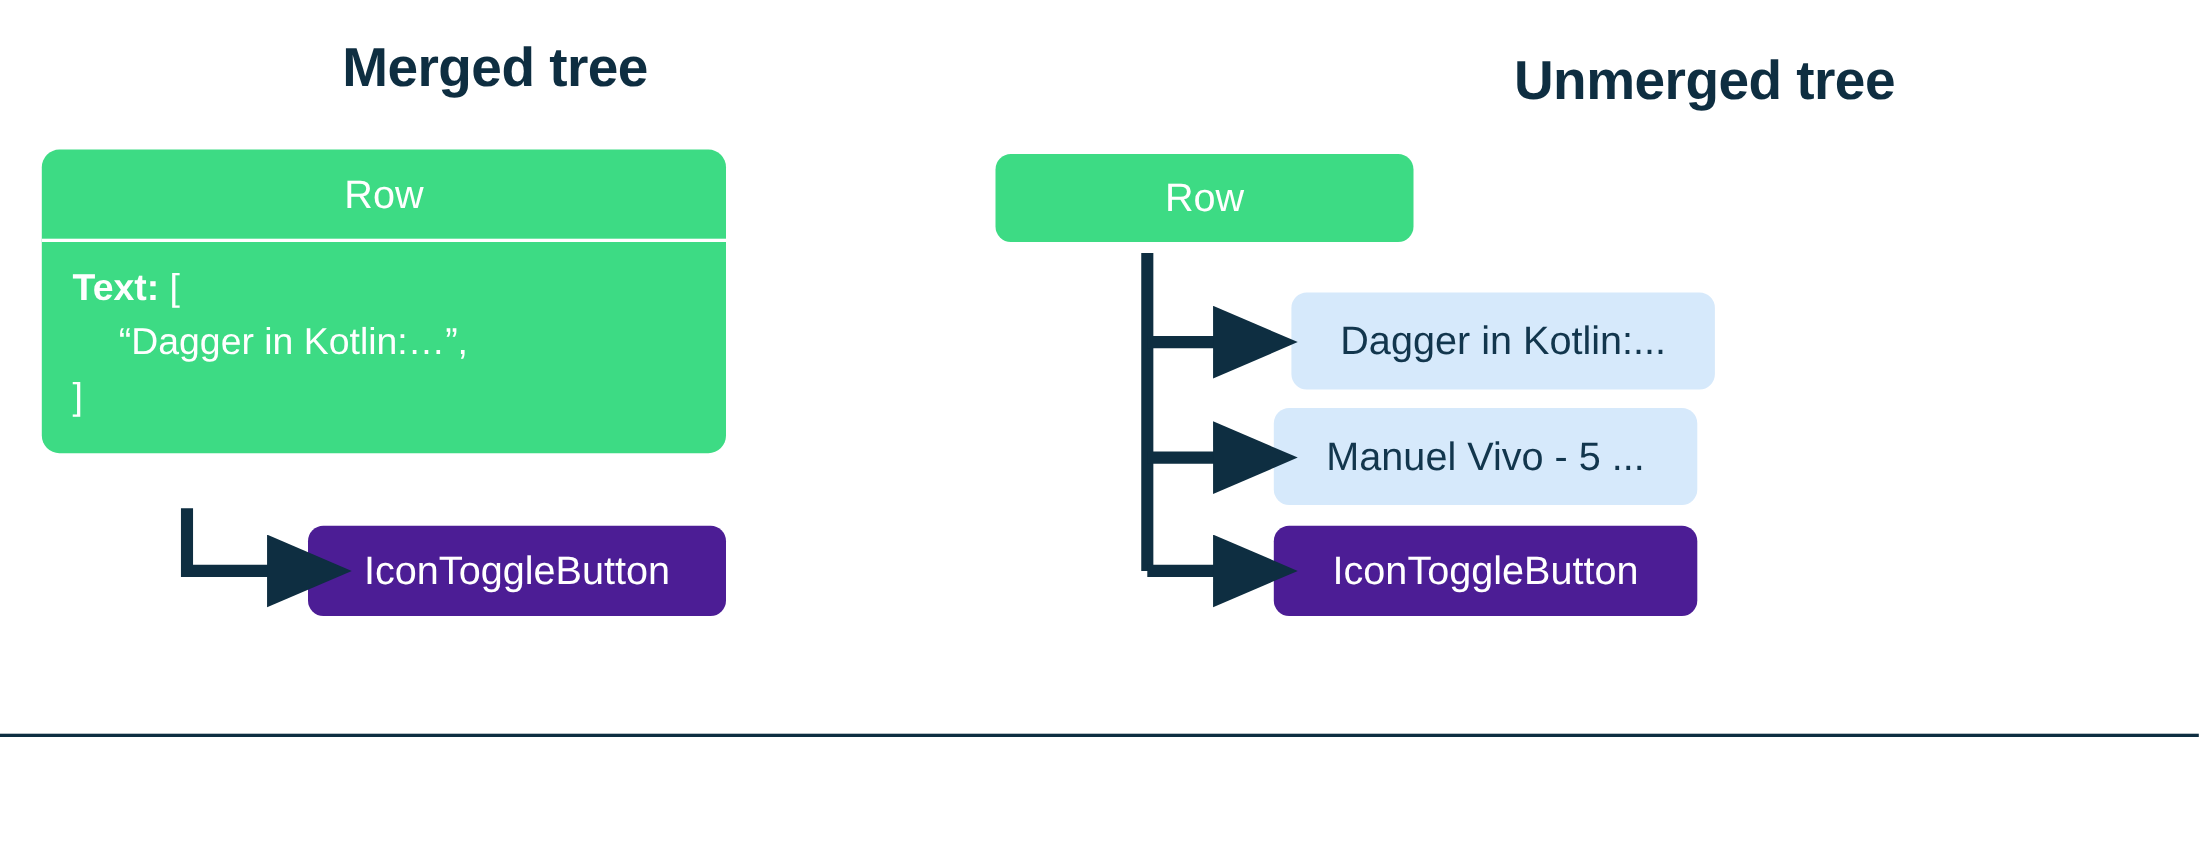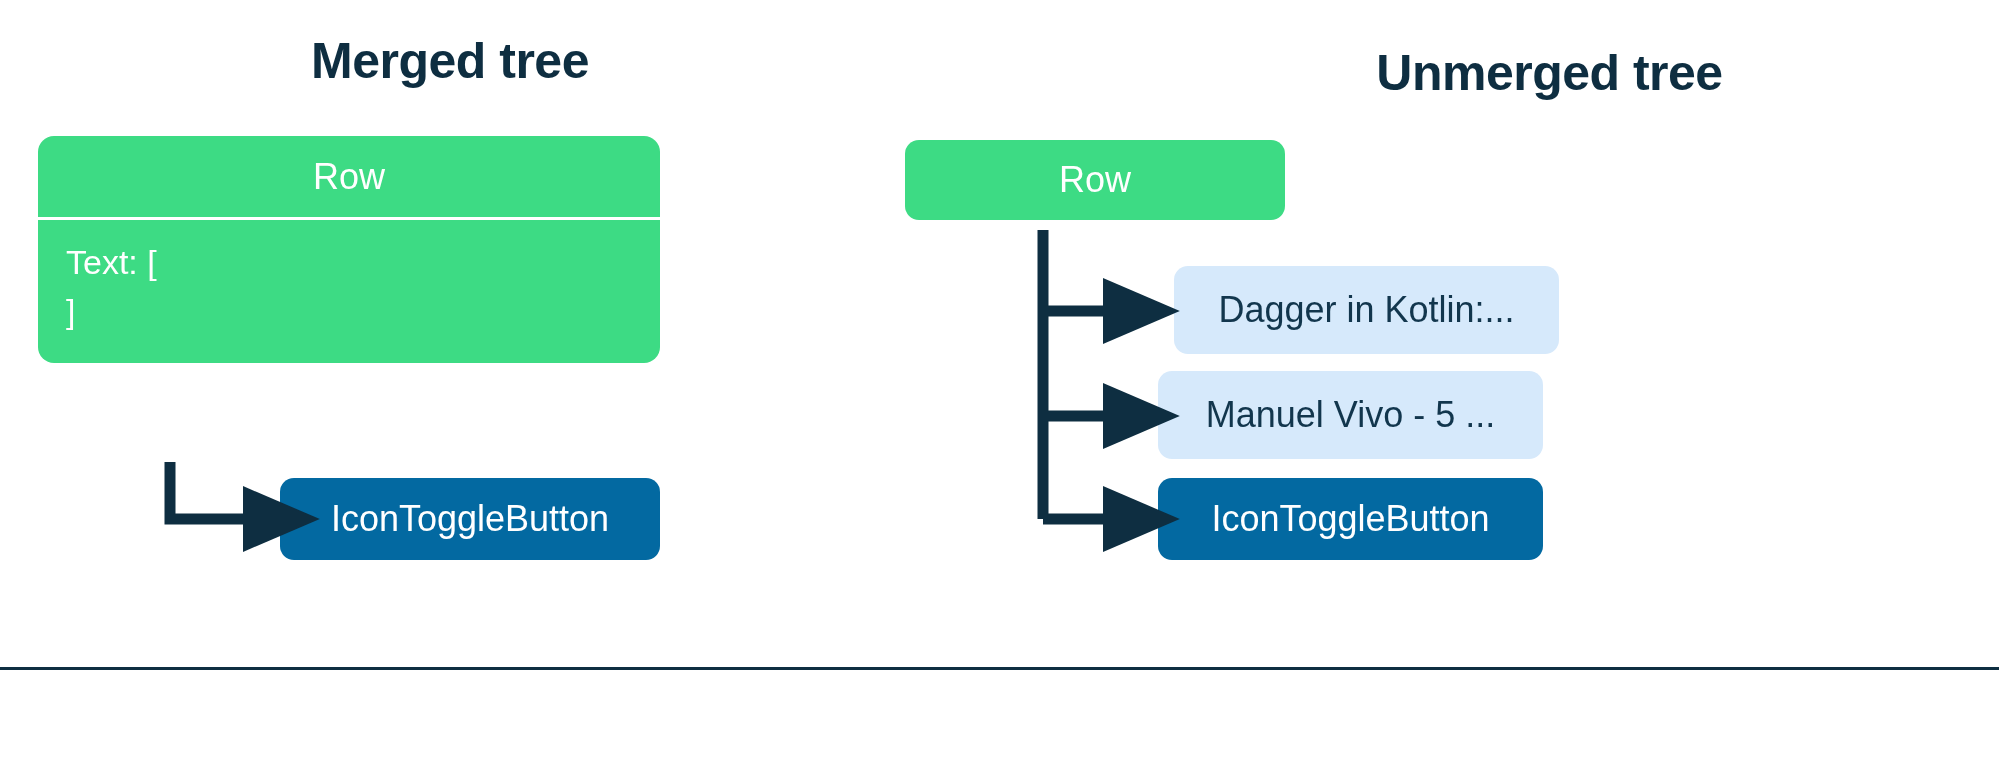--- a/index.html
+++ b/index.html
@@ -52,21 +52,21 @@
     justify-content: center;
     font-size: 36px;
     line-height: 1.2;
     white-space: nowrap;
   }
   .node-green {
     background: #3ddb84;
     color: #ffffff;
   }
   .node-blue {
-    background: #0369a1;
+    background: #4c1d95;
     color: #ffffff;
   }
   .node-lightblue {
     background: #d6e9fb;
     color: #12364d;
   }
 
   
   .merged-card {
     position: absolute;
@@ -87,21 +87,21 @@
     border-bottom: 3px solid #ffffff;
     box-sizing: border-box;
   }
   .merged-card-body {
     padding: 18px 0 26px 28px;
     color: #ffffff;
     font-size: 34px;
     line-height: 1.45;
   }
   .merged-card-body .kv-key {
-    font-weight: normal;
+    font-weight: bold;
   }
   .merged-card-body .indent {
     padding-left: 42px;
   }
 
   
   .arrows {
     position: absolute;
     left: 0;
     top: 0;
@@ -128,20 +128,21 @@
 
     <div class="panel-title">Merged tree</div>
 
     <div class="merged-card">
       <div class="merged-card-header">Row</div>
       <div class="merged-card-body">
         <div>
           <span class="kv-key">Text:</span>
           <span>[</span>
         </div>
+        <div class="indent">“Dagger in Kotlin:…”,</div>
         <div>]</div>
       </div>
     </div>
 
     <div class="node node-blue" style="left:280px; top:478px; width:380px; height:82px;">
       <span>IconToggleButton</span>
     </div>
   </div>
 
   <div class="panel panel-right">

